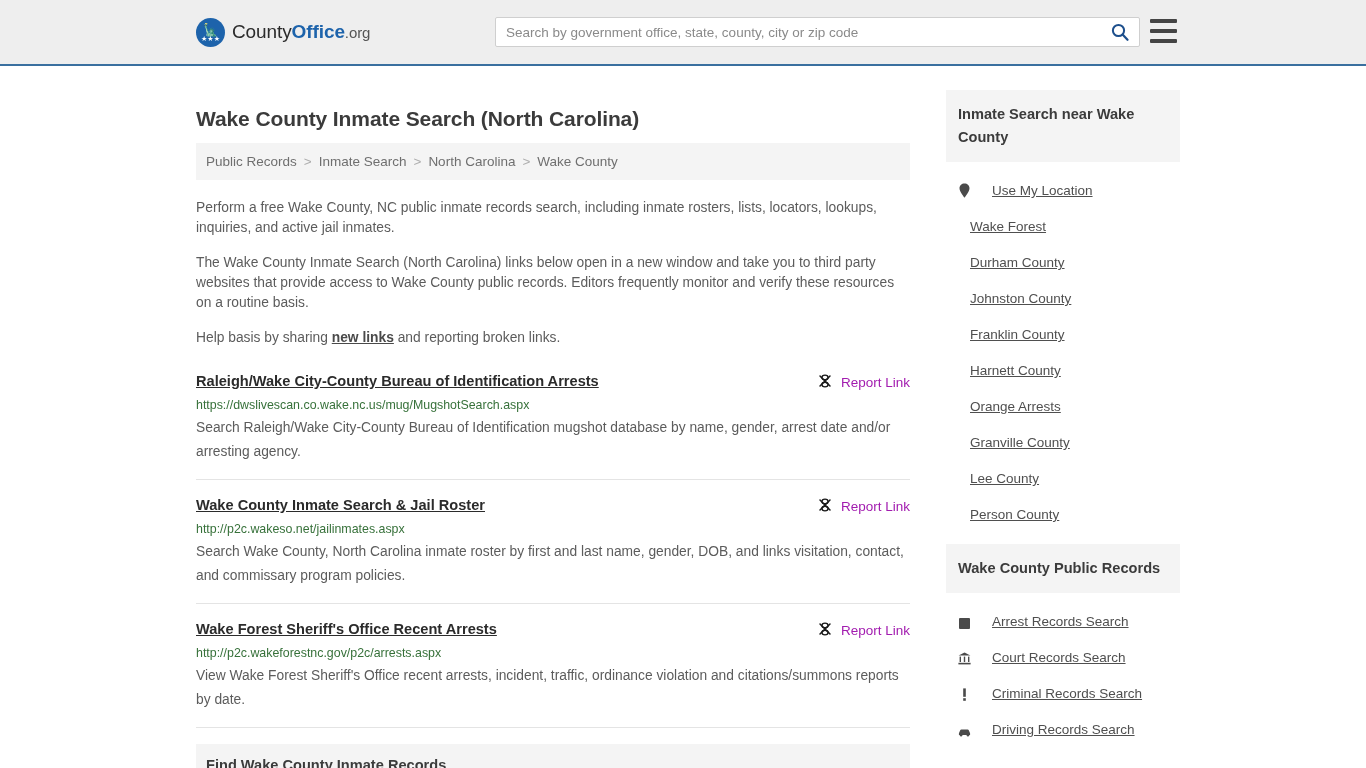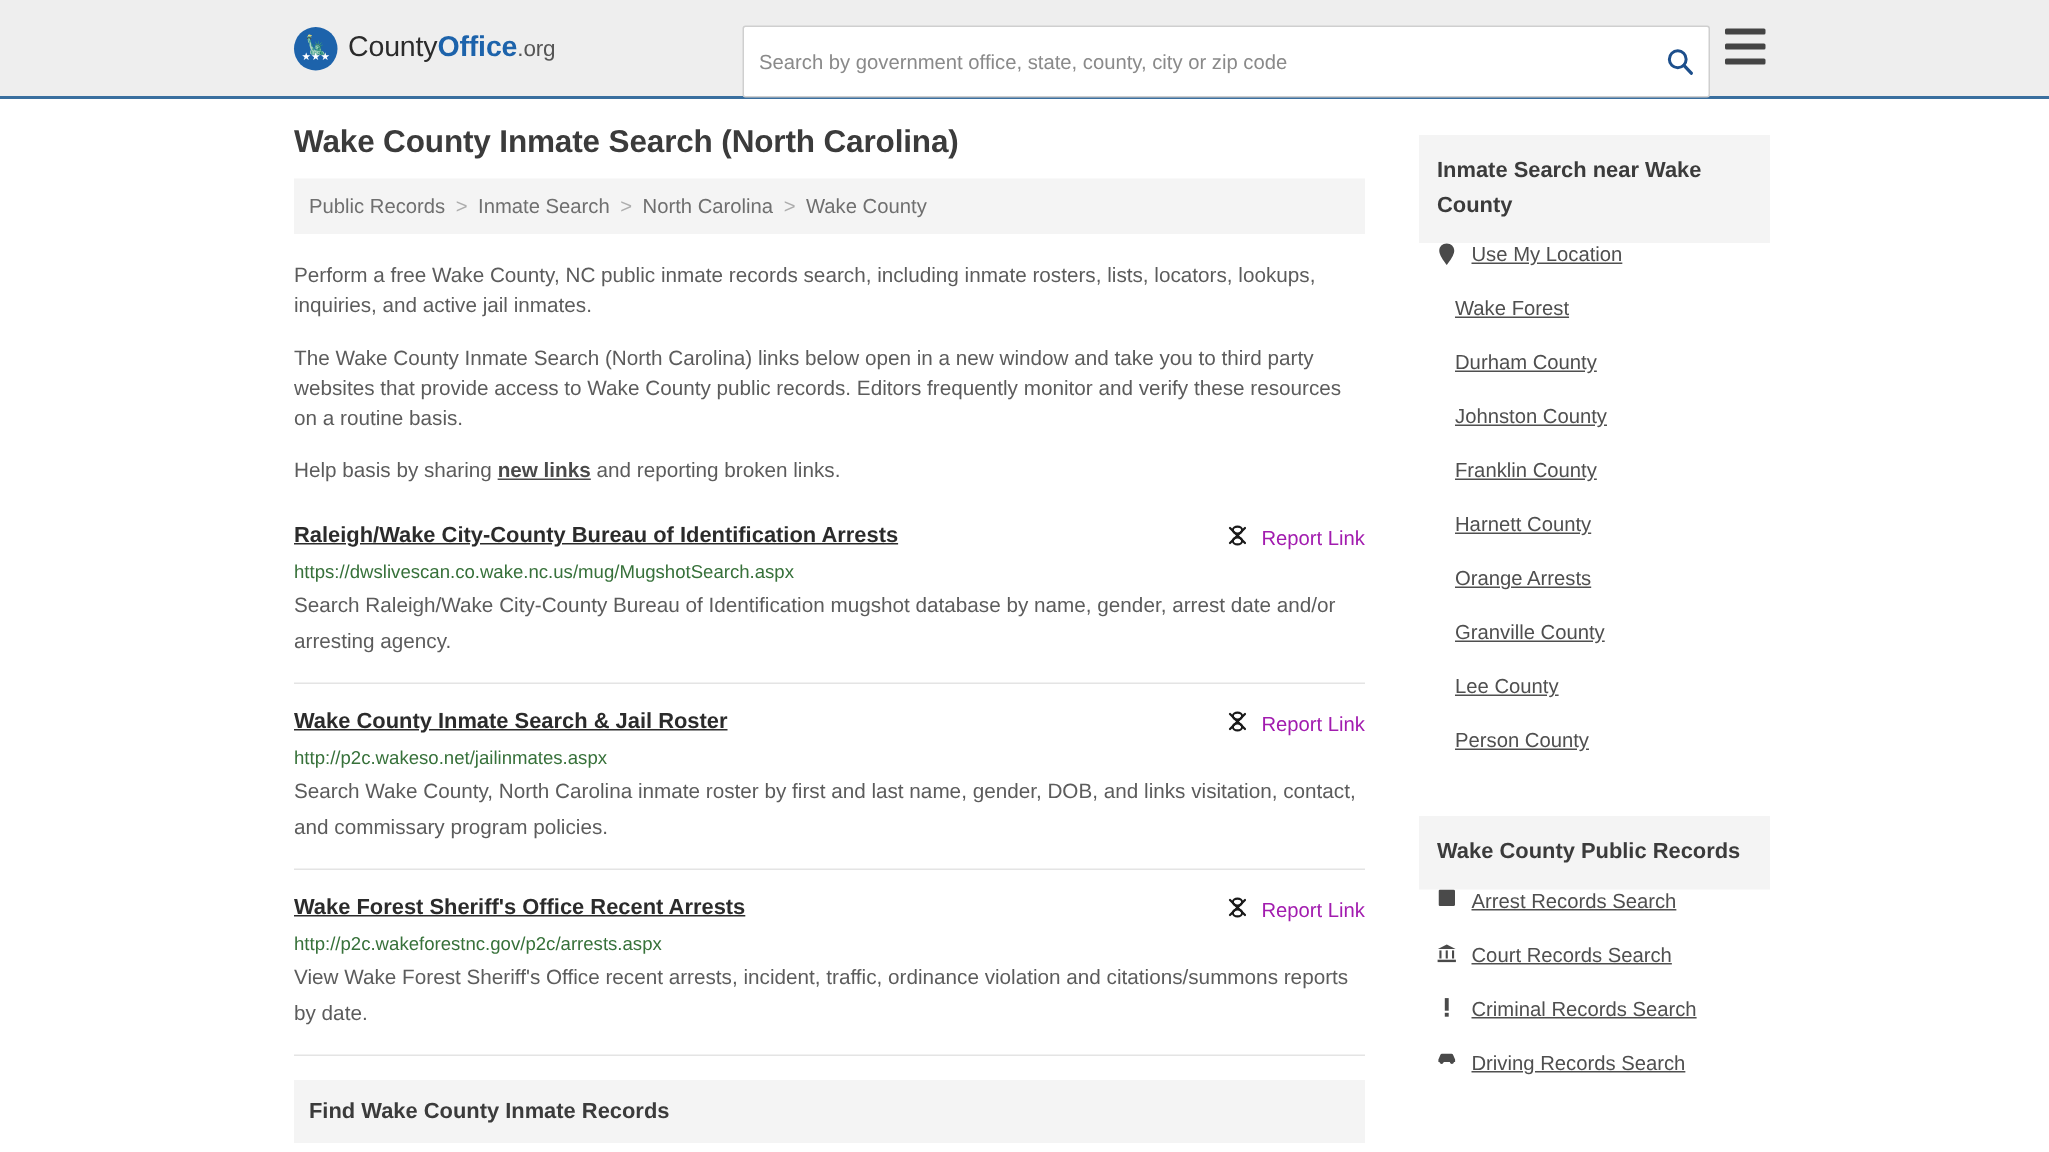--- a/index.html
+++ b/index.html
@@ -48,21 +48,21 @@
   }
   .brand-text .b-office { color: #1d63ab; font-weight: bold; }
   .brand-text .b-county { font-weight: normal; }
   .brand-text .b-org { font-size: 15px; color: #555; }
 
   .search-wrap {
     position: absolute;
     left: 495px;
     top: 17px;
     width: 645px;
-    height: 48px;
+    height: 30px;
     display: flex;
     align-items: center;
     background: #ffffff;
     border: 1px solid #cfcfcf;
     border-radius: 2px;
   }
   .search-input {
     flex: 1;
     border: 0;
     outline: none;
@@ -102,21 +102,21 @@
     align-items: flex-start;
   }
   .main-col { width: 714px; flex: none; }
   .side-col { width: 234px; flex: none; }
 
   h1.page-title {
     font-size: 21px;
     line-height: 25px;
     font-weight: bold;
     color: #3b3b3b;
-    margin: 16px 0 12px 0;
+    margin: 40px 0 12px 0;
     letter-spacing: -0.1px;
   }
 
   
   .breadcrumb {
     background: #f4f4f4;
     padding: 11px 10px;
     font-size: 13.5px;
     color: #6f6f6f;
     display: flex;
@@ -207,22 +207,22 @@
     background: #f4f4f4;
     padding: 13px 12px;
     font-size: 14.6px;
     font-weight: bold;
     line-height: 23px;
     color: #3b3b3b;
   }
   .side-list { list-style: none; margin: 0; padding: 0; }
   .side-list li {
     display: flex;
-    align-items: flex-start;
-    gap: 10px;
+    align-items: flex-end;
+    gap: 21px;
     padding: 0 0 0 12px;
     height: 36px;
   }
   .side-list a {
     font-size: 13.5px;
     color: #4f4f4f;
     text-decoration: underline;
     white-space: nowrap;
   }
   .side-icon {

